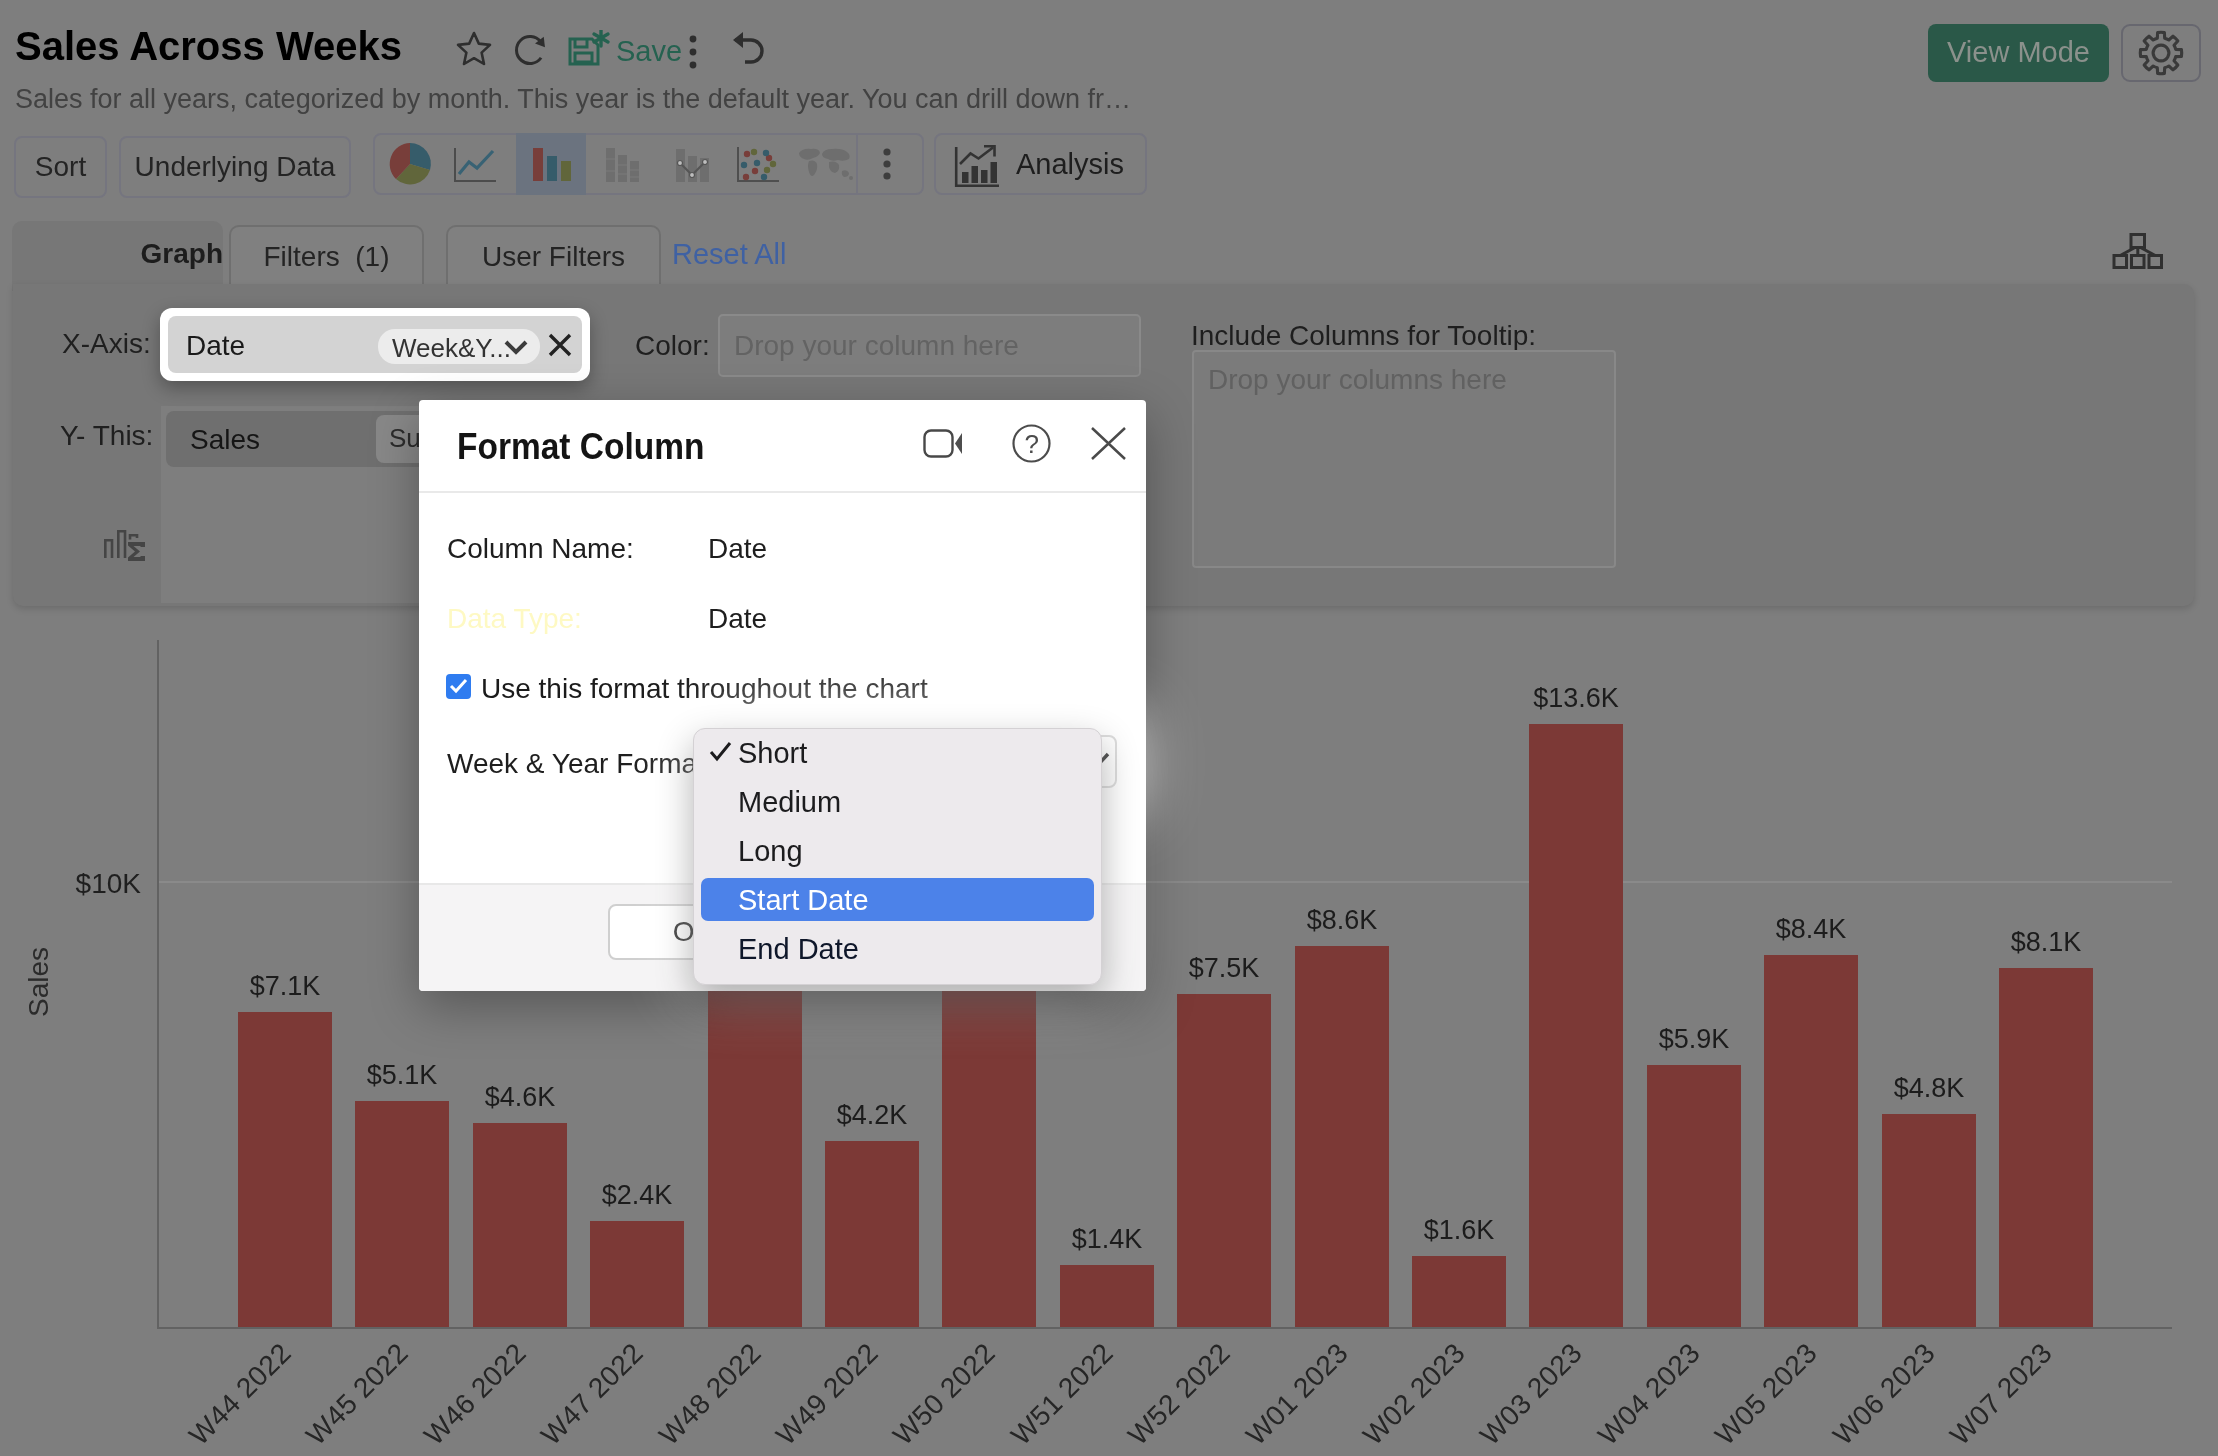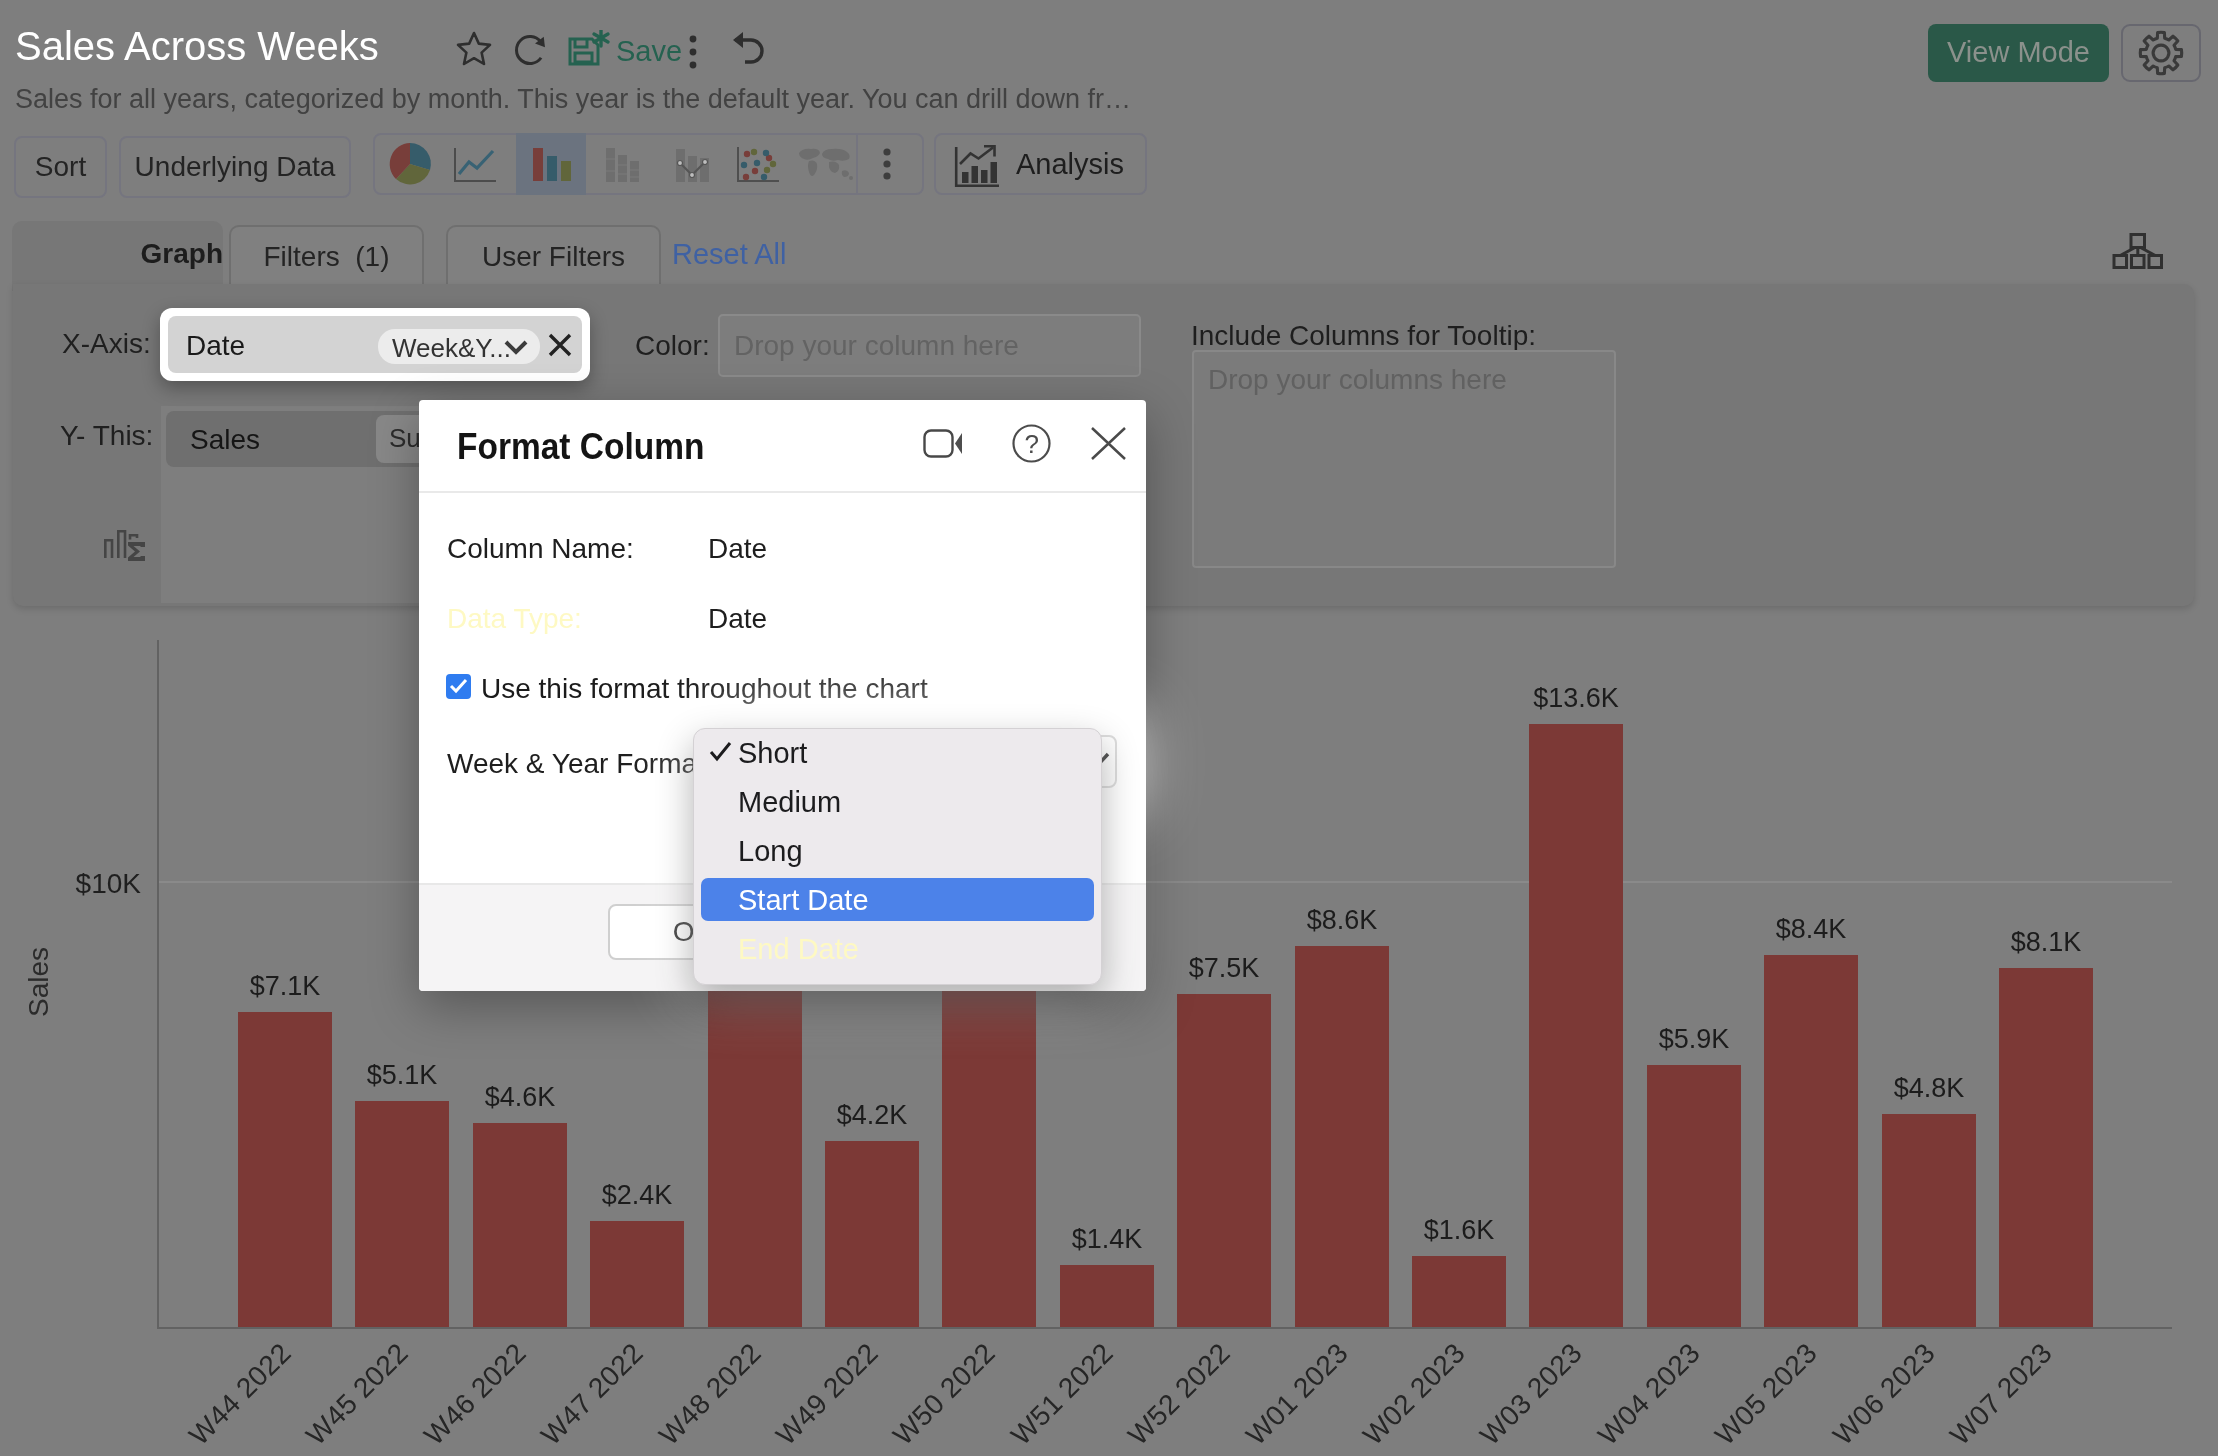--- a/index.html
+++ b/index.html
@@ -3,21 +3,21 @@
 <meta charset="utf-8">
 <style>
   * { margin:0; padding:0; box-sizing:border-box; }
   html,body { width:2218px; height:1456px; overflow:hidden; }
   body { font-family:"Liberation Sans", sans-serif; background:#7e7e7e; position:relative; }
   .abs { position:absolute; }
 </style>
 </head>
 <body>
 
-<div class="abs" style="left:15px; top:24px; font-size:40px; font-weight:400; color:#ffffff;">Sales Across Weeks</div>
+<div class="abs" style="left:15px; top:24px; font-size:40px; font-weight:700; color:#000000;">Sales Across Weeks</div>
 
 <svg class="abs" style="left:455px; top:30px;" width="310" height="40" viewBox="0 0 310 40">
 
   <path d="M19 3 L23.8 13.6 L35 14.9 L26.6 22.6 L29 34 L19 28.2 L9 34 L11.4 22.6 L3 14.9 L14.2 13.6 Z" fill="none" stroke="#2e2e2e" stroke-width="2.6" stroke-linejoin="round"></path>
 
   <path d="M86.06 27.74 A 13.5 13.5 0 1 1 85.64 11.69" fill="none" stroke="#2e2e2e" stroke-width="3"></path>
   <path d="M89.95 17.2 L80.07 13.5 L88.74 6.73 Z" fill="#2e2e2e"></path>
 
   <g stroke="#256250" stroke-width="3" fill="none">
     <path d="M115 9 L137 9 L143 15 L143 34 L115 34 Z"></path>
@@ -311,19 +311,19 @@
 
 <div class="abs" style="left:693px; top:728px; width:409px; height:257px; background:#edeaed; border:1px solid #d4d1d4; border-radius:12px; box-shadow:0 14px 36px rgba(0,0,0,0.30), 0 0 60px 12px rgba(255,255,255,0.40);"></div>
 <svg class="abs" style="left:708px; top:740px;" width="26" height="24" viewBox="0 0 26 24">
     <path d="M3 12 L9 19 L22 3" stroke="#1c1c1e" stroke-width="3" fill="none"></path>
   </svg>
 <div class="abs" style="left:738px; top:737px; font-size:29px; color:#1c1c1e;">Short</div>
 <div class="abs" style="left:738px; top:786px; font-size:29px; color:#1c1c1e;">Medium</div>
 <div class="abs" style="left:738px; top:835px; font-size:29px; color:#1c1c1e;">Long</div>
 <div class="abs" style="left:701px; top:878px; width:393px; height:43px; background:#4c82e9; border-radius:7px;"></div>
 <div class="abs" style="left:738px; top:884px; font-size:29px; color:#ffffff;">Start Date</div>
-<div class="abs" style="left:738px; top:933px; font-size:29px; color:#fef9c3;">End Date</div>
+<div class="abs" style="left:738px; top:933px; font-size:29px; color:#0f172a;">End Date</div>
 
 <style>
   .bar { position:absolute; width:94px; background:#7C3936; }
   .blab { position:absolute; font-size:27px; color:#1c1c1c; width:120px; text-align:center; }
   .xlab { position:absolute; font-size:28px; letter-spacing:0.3px; color:#262626; white-space:nowrap; transform:rotate(-45deg); transform-origin:top right; text-align:right; }
 </style>
 
 </body></html>

